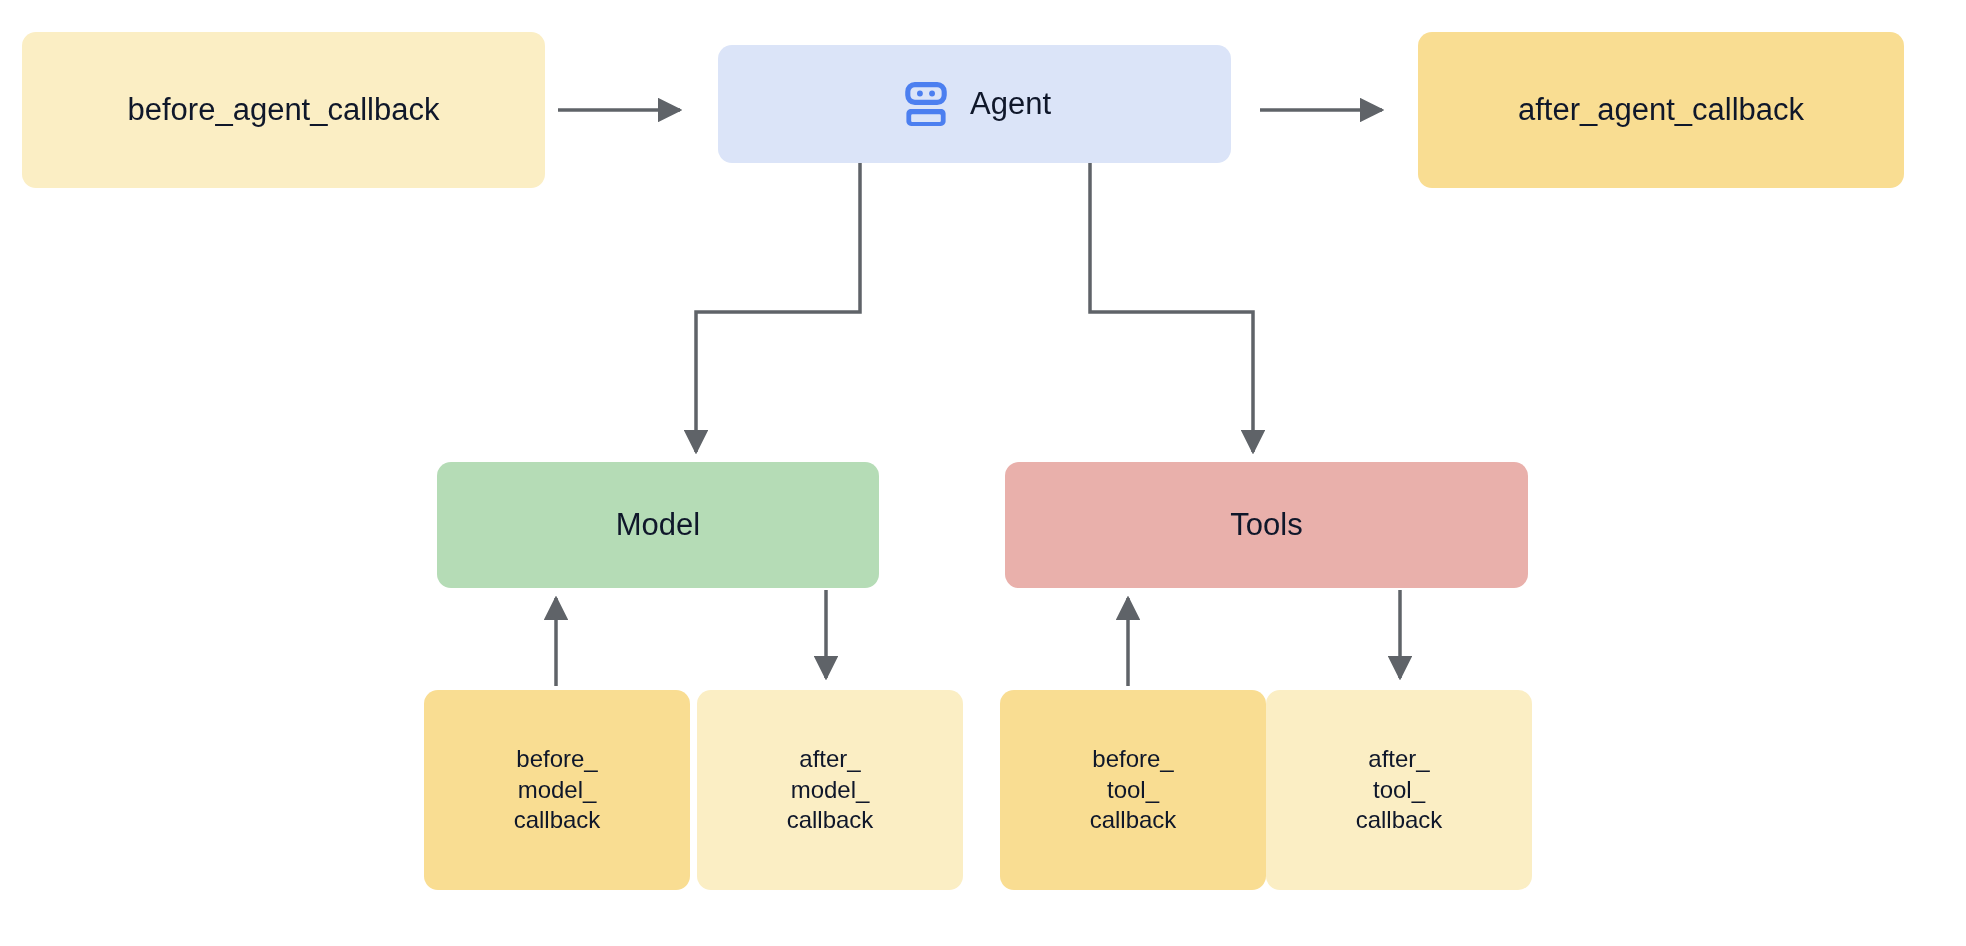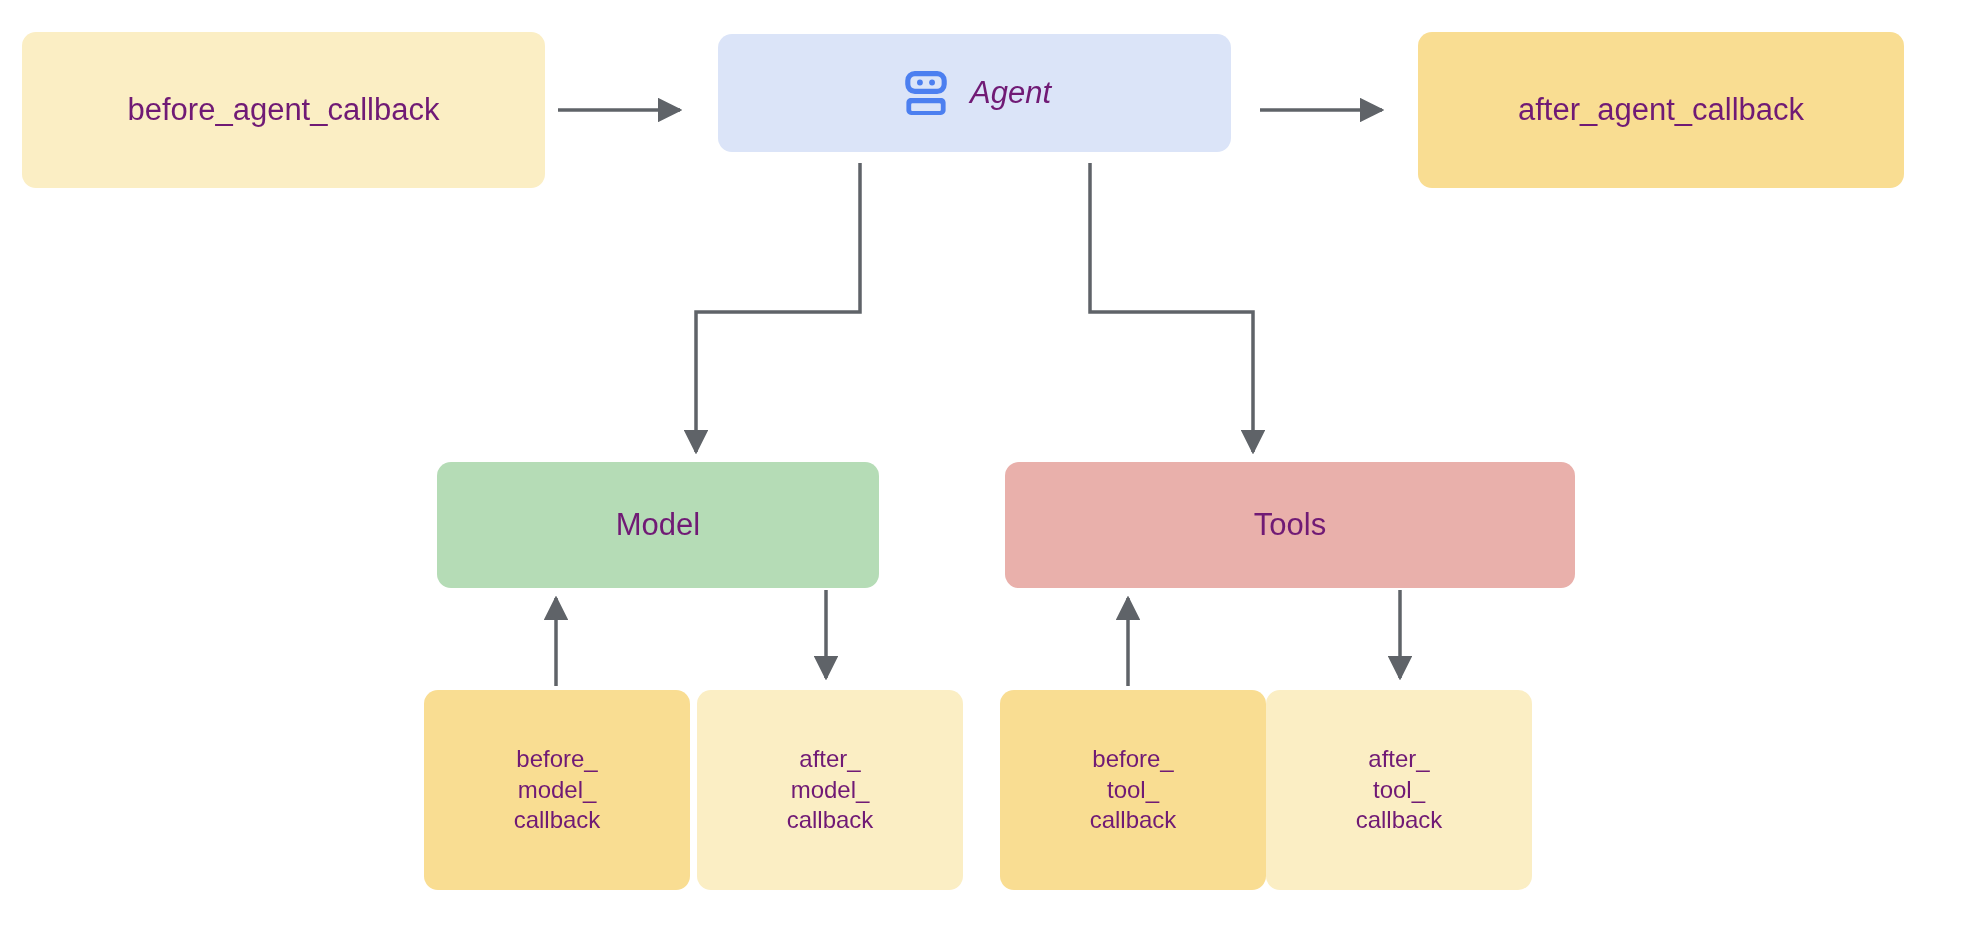--- a/index.html
+++ b/index.html
@@ -1,25 +1,25 @@
 <!DOCTYPE html>
 <html><head>
 <meta charset="utf-8">
 <style>
   html,body{margin:0;padding:0;background:#ffffff;}
   body{width:1966px;height:946px;font-family:"Liberation Sans",sans-serif;overflow:hidden;}
   #stage{position:relative;width:1966px;height:946px;background:#fff;}
   .node{position:absolute;box-sizing:border-box;display:flex;align-items:center;
-        justify-content:center;border-radius:14px;color:#701a75;}
+        justify-content:center;border-radius:14px;color:#0f172a;}
   .node .lbl{white-space:pre-line;text-align:center;line-height:1.28;}
   #n-before-agent{left:22px;  top:32px;  width:523px; height:156px; background:#fbeec4;}
   #n-after-agent {left:1418px;top:32px;  width:486px; height:156px; background:#f9dd92;}
-  #n-agent       {left:718px; top:34px;  width:513px; height:118px; background:#dbe4f8;font-style:italic;}
+  #n-agent       {left:718px; top:45px;  width:513px; height:118px; background:#dbe4f8;}
   #n-model       {left:437px; top:462px; width:442px; height:126px; background:#b5dcb6;}
-  #n-tools       {left:1005px;top:462px; width:570px; height:126px; background:#e9b0ab;}
+  #n-tools       {left:1005px;top:462px; width:523px; height:126px; background:#e9b0ab;}
   #n-before-model{left:424px; top:690px; width:266px; height:200px; background:#f9dd92;}
   #n-after-model {left:697px; top:690px; width:266px; height:200px; background:#fbeec4;}
   #n-before-tool {left:1000px;top:690px; width:266px; height:200px; background:#f9dd92;}
   #n-after-tool  {left:1266px;top:690px; width:266px; height:200px; background:#fbeec4;}
   .fs-top  {font-size:31px;}
   .fs-mid  {font-size:31px;}
   .fs-small{font-size:24px;}
   .agent-inner{display:flex;align-items:center;gap:16px;}
   .agent-icon{width:56px;height:56px;display:block;flex:0 0 auto;}
   #svg-edges{position:absolute;left:0;top:0;width:1966px;height:946px;pointer-events:none;}

